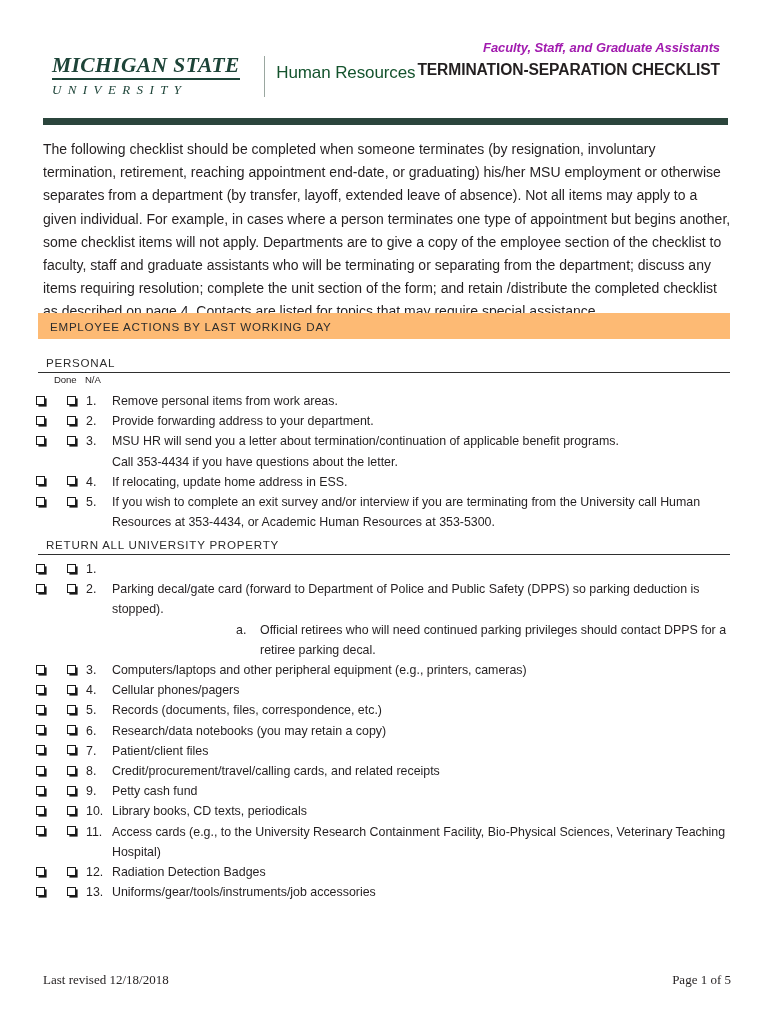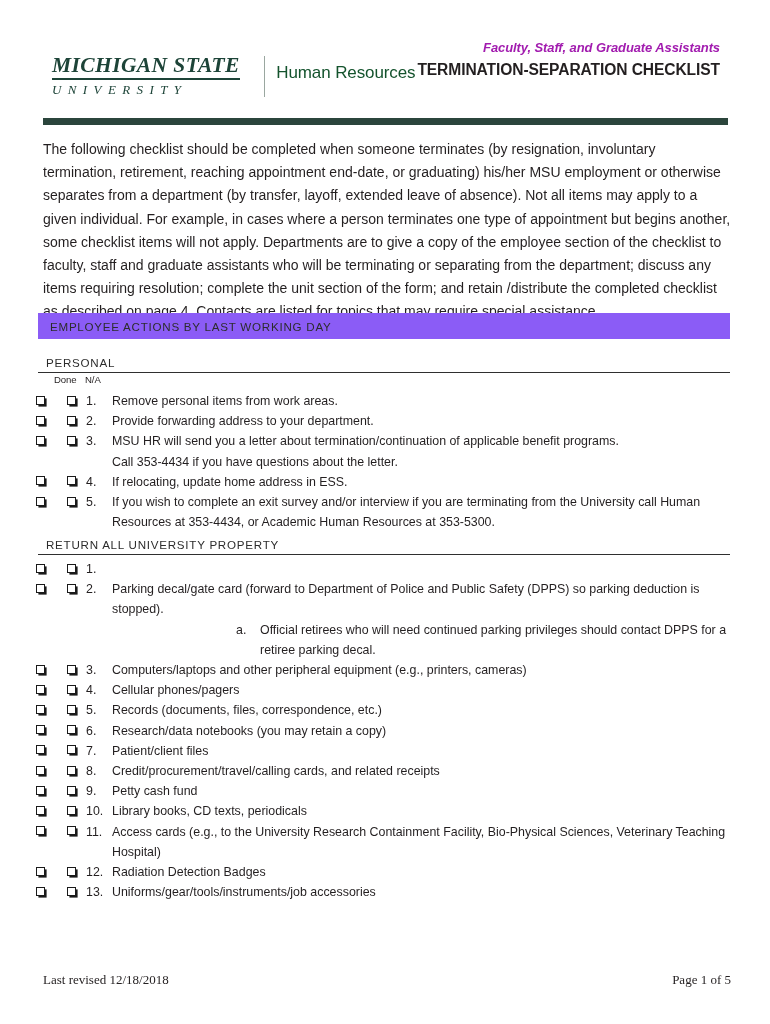--- a/index.html
+++ b/index.html
@@ -121,21 +121,21 @@
     text-align: left;
   }
 
   
   .section-bar {
     position: absolute;
     left: 38px;
     top: 313px;
     width: 692px;
     height: 26px;
-    background: #8b5cf6;
+    background: #fdba74;
     display: flex;
     align-items: center;
   }
   .section-bar-label {
     font-size: 11.6px;
     letter-spacing: 0.75px;
     color: #2c2c2c;
     padding-left: 12px;
   }
 

